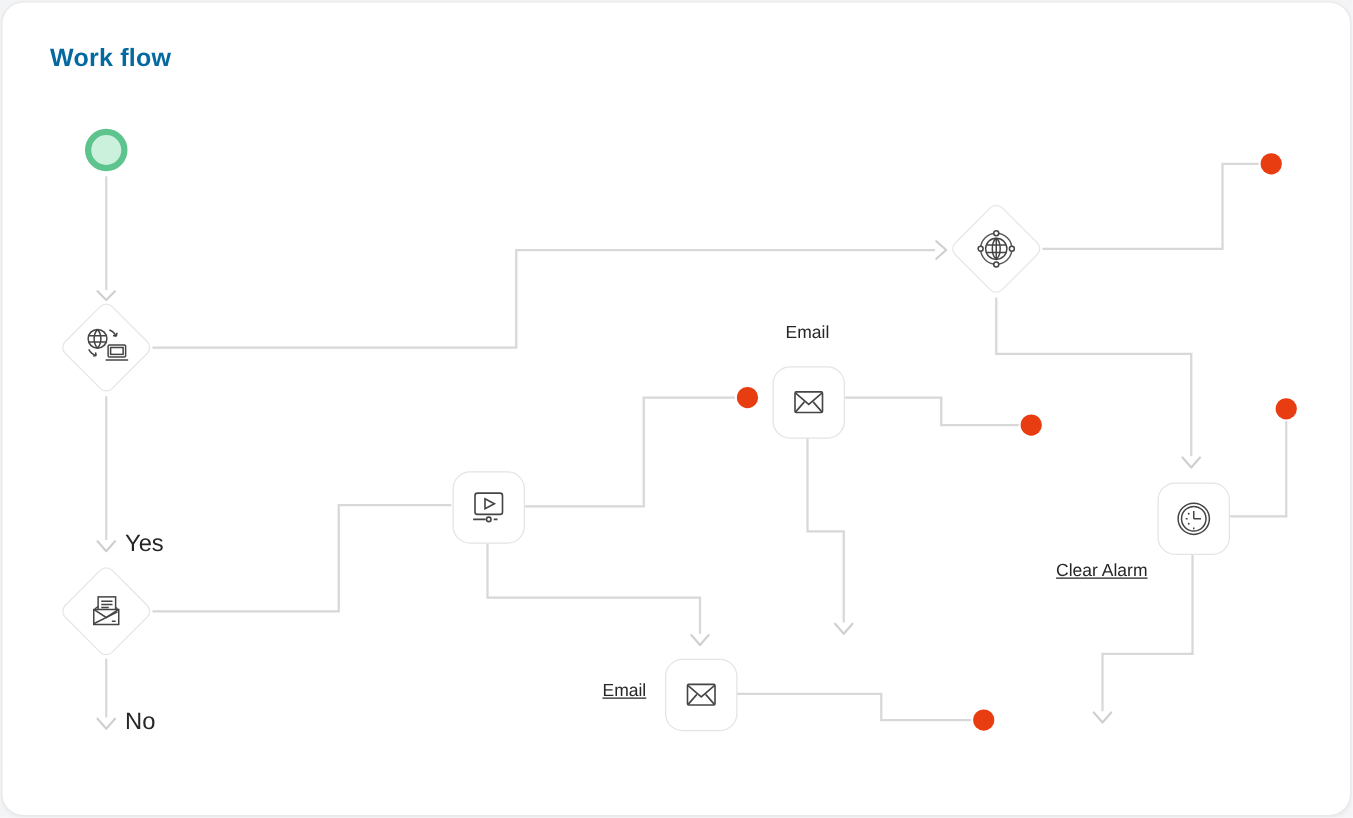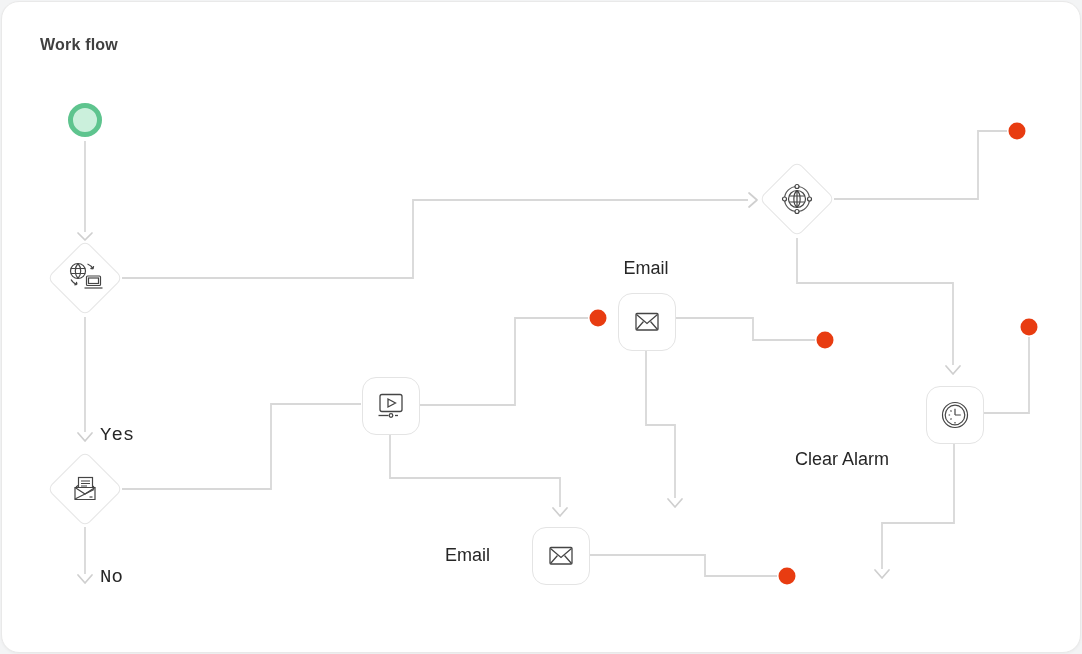--- a/index.html
+++ b/index.html
@@ -1,30 +1,30 @@
 <!DOCTYPE html>
 <html><head>
 <meta charset="utf-8">
 <style>
   html,body{margin:0;padding:0;background:#f3f4f5;font-family:"Liberation Sans","DejaVu Sans",sans-serif;}
   .stage{position:relative;width:1082px;height:654px;overflow:hidden;}
   .card{position:absolute;inset:1px;background:#ffffff;border:1px solid #e9e9e9;border-radius:18px;
         box-shadow:0 1px 3px rgba(0,0,0,0.04);}
-  .title{position:absolute;left:40px;top:36px;font-size:16px;font-weight:700;color:#404040;letter-spacing:.2px;}
+  .title{position:absolute;left:40px;top:36px;font-size:20px;font-weight:700;color:#0369a1;letter-spacing:.2px;}
   .wires{position:absolute;left:0;top:0;width:1082px;height:654px;}
   .start-node{position:absolute;left:68px;top:103px;width:24px;height:24px;border-radius:50%;
         border:5px solid #5ec48e;background:#cbf0dc;}
   .diamond{position:absolute;width:54px;height:54px;}
   .diamond .shape{position:absolute;inset:0;transform:rotate(45deg);background:#fff;border:1px solid #e6e6e6;border-radius:7px;}
   .sqnode{position:absolute;width:56px;height:56px;background:#fff;border:1px solid #e4e4e4;border-radius:14px;}
   .node-icon{position:absolute;left:50%;top:50%;transform:translate(-50%,-50%);}
-  .lbl{position:absolute;color:#262626;font-size:18px;line-height:1.55;}
-  .lbl.small{font-size:19px;font-family:Liberation Mono, monospace;}
+  .lbl{position:absolute;color:#262626;font-size:14px;line-height:1.55;}
+  .lbl.small{font-size:19px;}
   .center{text-align:center;}
-  .right{text-align:left;}
+  .right{text-align:right;text-decoration:underline;}
 </style>
 </head>
 <body>
 
 <div class="stage">
   <div class="card"></div>
 
   <svg class="wires" viewBox="0 0 1082 654">
     <g stroke="#d8d8d8" stroke-width="1.8" fill="none">
       <path d="M85,141 V232"></path>

